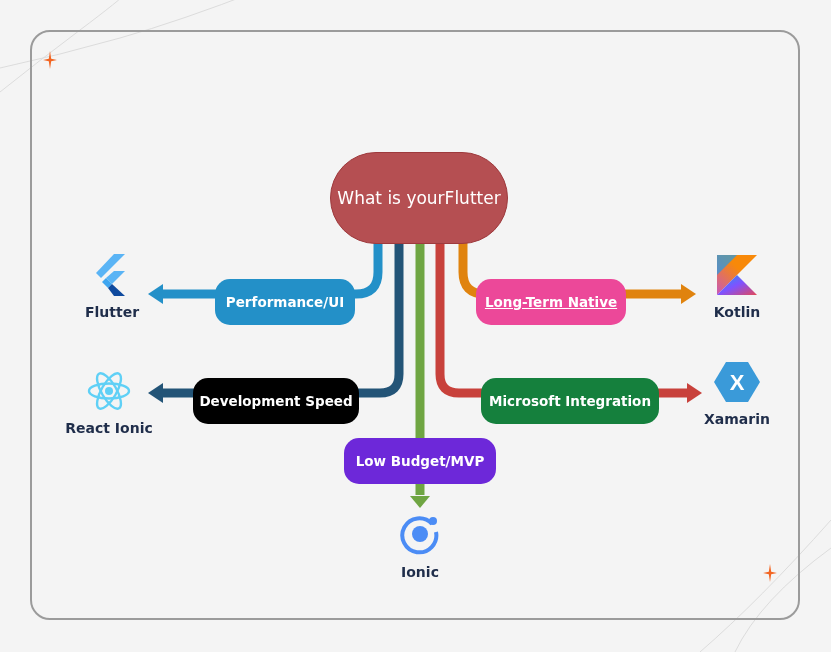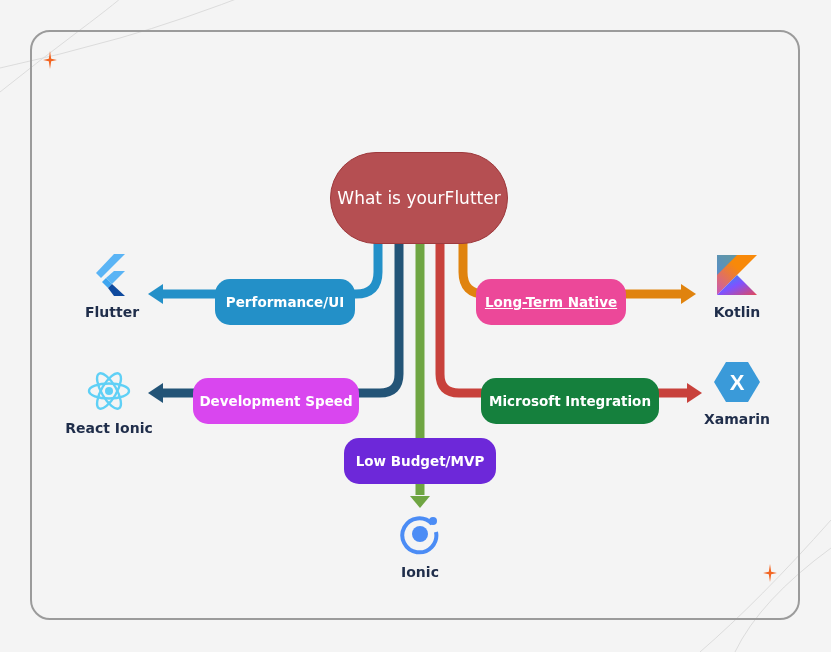--- a/index.html
+++ b/index.html
@@ -61,21 +61,21 @@
     <polygon points="696,294 681,284 681,304" fill="#e0830e"></polygon>
   </g>
 </svg>
 
 <div class="center-node">
   <div>What is your</div>
   <div>Flutter</div>
 </div>
 
 <div class="pill" style="left:215px;top:279px;width:140px;background:#2390c8;">Performance/UI</div>
-<div class="pill" style="left:193px;top:378px;width:166px;background:#d946ef;">Development Speed</div>
+<div class="pill" style="left:193px;top:378px;width:166px;background:#000000;">Development Speed</div>
 <div class="pill" style="left:344px;top:438px;width:152px;background:#6d28d9;">Low Budget/MVP</div>
 <div class="pill" style="left:481px;top:378px;width:178px;background:#15803d;">Microsoft Integration</div>
 <div class="pill" style="left:476px;top:279px;width:150px;background:#ec4899;text-decoration:underline;">Long-Term Native</div>
 
 <svg class="icon" style="left:94px;top:254px;" width="36" height="42" viewBox="0 0 36 42">
   <polygon points="20,0 31,0 7,24 2,19" fill="#5ab4f5"></polygon>
   <polygon points="20,17 31,17 18,30 12,24" fill="#5ab4f5"></polygon>
   <polygon points="12,24 18,30 14,34 8,28" fill="#3ea5f0"></polygon>
   <polygon points="18,30 31,42 20,42 14,34" fill="#0f4a9e"></polygon>
 </svg>

